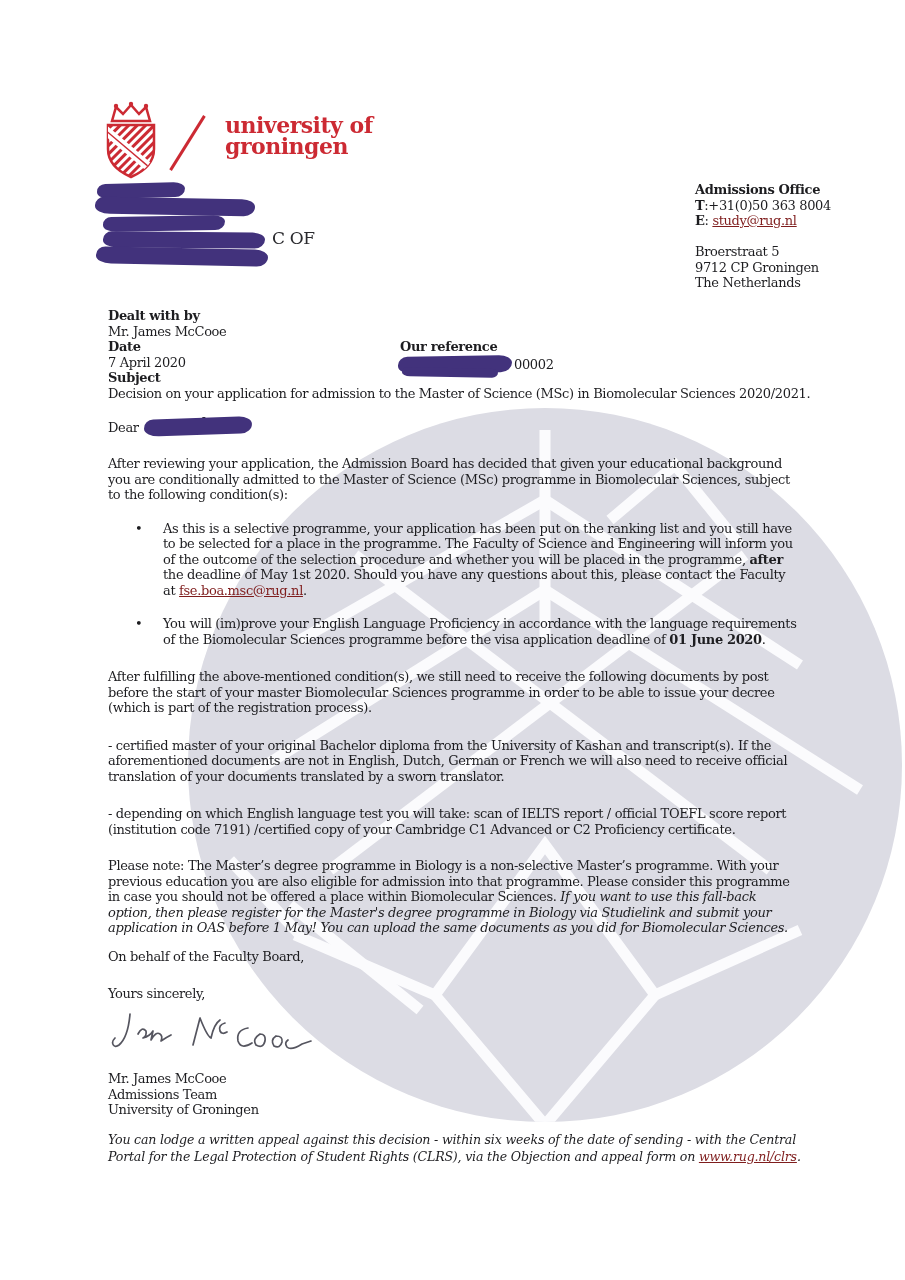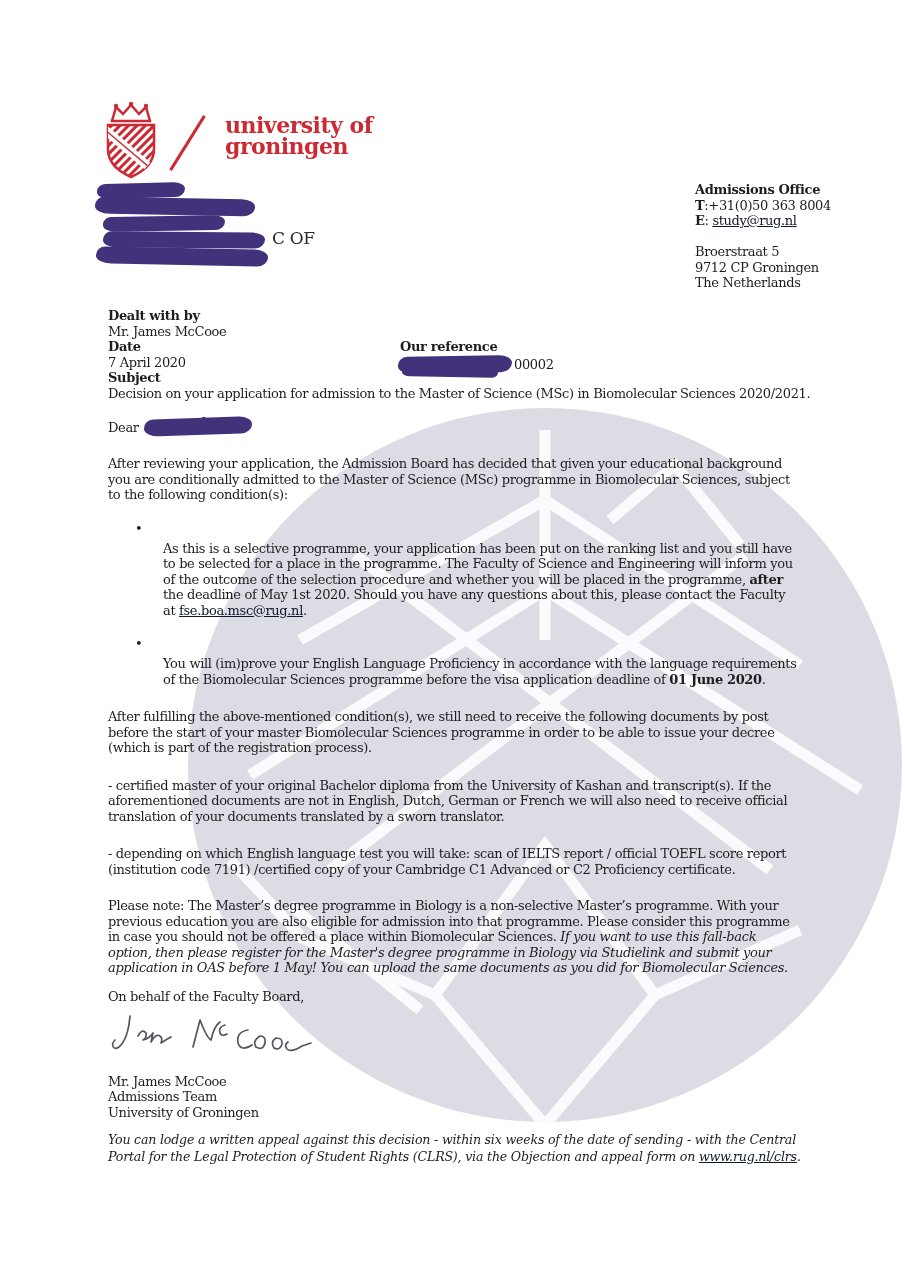--- a/index.html
+++ b/index.html
@@ -1,21 +1,21 @@
 <!DOCTYPE html>
 <html><head>
 <meta charset="utf-8">
 <style>
   html,body{margin:0;padding:0;background:#fff;}
   .page{position:relative;width:905px;height:1280px;background:#ffffff;overflow:hidden;
         font-family:"DejaVu Serif", serif;color:#1d1d20;font-size:13px;
         letter-spacing:-0.35px;line-height:15.5px;padding-left:44px;}
   .wm{position:absolute;top:0;left:0;z-index:0;}
   .layer{position:absolute;z-index:1;}
-  a{color:#0f172a;text-decoration:underline;}
+  a{color:#7f1d1d;text-decoration:underline;}
   b{font-weight:bold;}
   .it{font-style:italic;}
   
   .logo{left:100px;top:101px;width:420px;height:80px;}
   .logo-shield{position:absolute;left:0;top:0;}
   .logo-slash{position:absolute;left:86px;top:10px;width:3px;height:64px;background:#cc2a33;transform:rotate(32deg);}
   .wordmark{position:absolute;left:125px;top:14px;color:#cc2a33;font-weight:bold;
             font-size:22px;line-height:21px;letter-spacing:-0.5px;}
   
   .addr{left:95px;top:180px;width:250px;height:95px;}
@@ -26,21 +26,21 @@
   .contact .blank{height:15.5px;}
   
   .meta{left:108px;top:308px;width:760px;}
   .meta-right{position:absolute;left:292px;top:31px;}
   .refline{position:relative;height:18px;margin-top:1px;}
   .nowrap{white-space:nowrap;}
   
   .content{left:108px;top:418px;width:692px;}
   .bullet{display:flex;margin-top:18px;}
   .bullet .dot{width:28px;margin-left:27px;flex:0 0 auto;}
-  .bullet .btxt{flex:1;margin-top:20px;}
+  .bullet .btxt{flex:1;}
   .mt20{margin-top:20px;}
   .dear-wrap{position:relative;display:inline-block;width:120px;height:18px;vertical-align:-4px;margin-left:5px;}
   .sig{margin-top:4px;}
   
   .footer{left:108px;top:1131px;width:705px;font-style:italic;font-size:12.6px;line-height:17px;letter-spacing:-0.2px;}
 </style>
 </head>
 <body>
 
 <div class="page">
@@ -159,20 +159,21 @@
 
     <p style="margin:22px 0 0 0;">After fulfilling the above-mentioned condition(s), we still need to receive the following documents by post before the start of your master Biomolecular Sciences programme in order to be able to issue your decree (which is part of the registration process).</p>
     <p style="margin:22px 0 0 0;">- certified master of your original Bachelor diploma from the University of Kashan and transcript(s). If the aforementioned documents are not in English, Dutch, German or French we will also need to receive official translation of your documents translated by a sworn translator.</p>
     <p style="margin:22px 0 0 0;">- depending on which English language test you will take: scan of IELTS report / official TOEFL score report (institution code 7191) /certified copy of your Cambridge C1 Advanced or C2 Proficiency certificate.</p>
 
     <p style="margin:21px 0 8px 0;">
       <span>Please note: The Master’s degree programme in Biology is a non-selective Master’s programme. With your previous education you are also eligible for admission into that programme. Please consider this programme in case you should not be offered a place within Biomolecular Sciences. </span><span class="it">If you want to use this fall-back option, then please register for the Master's degree programme in Biology via Studielink and submit your application in OAS before 1 May! You can upload the same documents as you did for Biomolecular Sciences.</span>
     </p>
 
     <p style="margin:13px 0 0 0;">On behalf of the Faculty Board,</p>
+    <p style="margin:22px 0 0 0;">Yours sincerely,</p>
 
     <svg class="sig" width="240" height="50" viewBox="0 0 240 50" aria-label="James McCooe">
       <g stroke="#55555f" stroke-width="1.7" fill="none" stroke-linecap="round" stroke-linejoin="round">
         <path d="M22,8 C21,20 18,33 11,39 C6,43 2,37 7,32"></path>
         <path d="M30,28 q4,-8 8,-3 q1,5 -3,7 q7,-2 10,-7 l-2,9 q5,-9 9,-6 q3,2 1,7 q6,-4 10,-6"></path>
         <path d="M92,12 l-7,27 m7,-27 q7,18 11,20 q3,-14 9,-18"></path>
         <path d="M117,17 q-7,2 -5,8 q2,4 7,1"></path>
         <path d="M140,22 q-12,2 -10,13 q3,9 14,2"></path>
         <path d="M152,28 q-8,5 -4,11 q7,4 9,-4 q1,-7 -5,-7"></path>
         <path d="M168,30 q-6,4 -2,10 q6,3 8,-4 q1,-6 -6,-6"></path>

